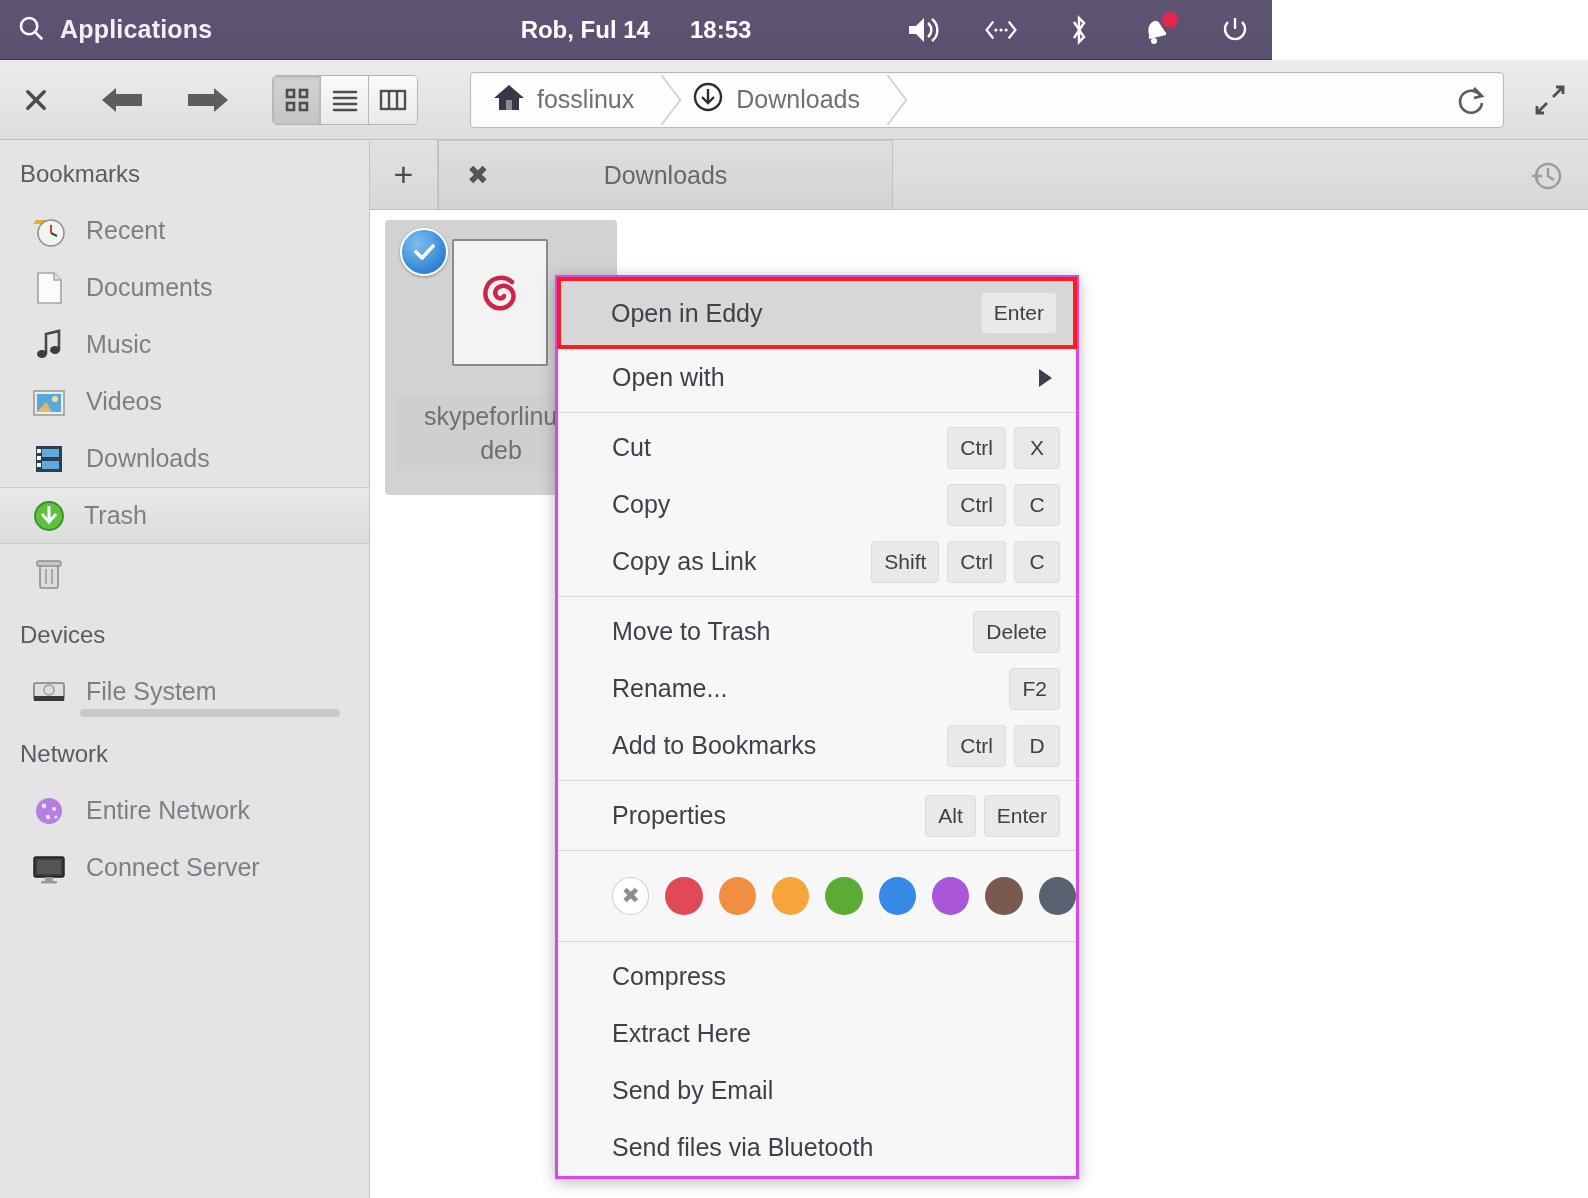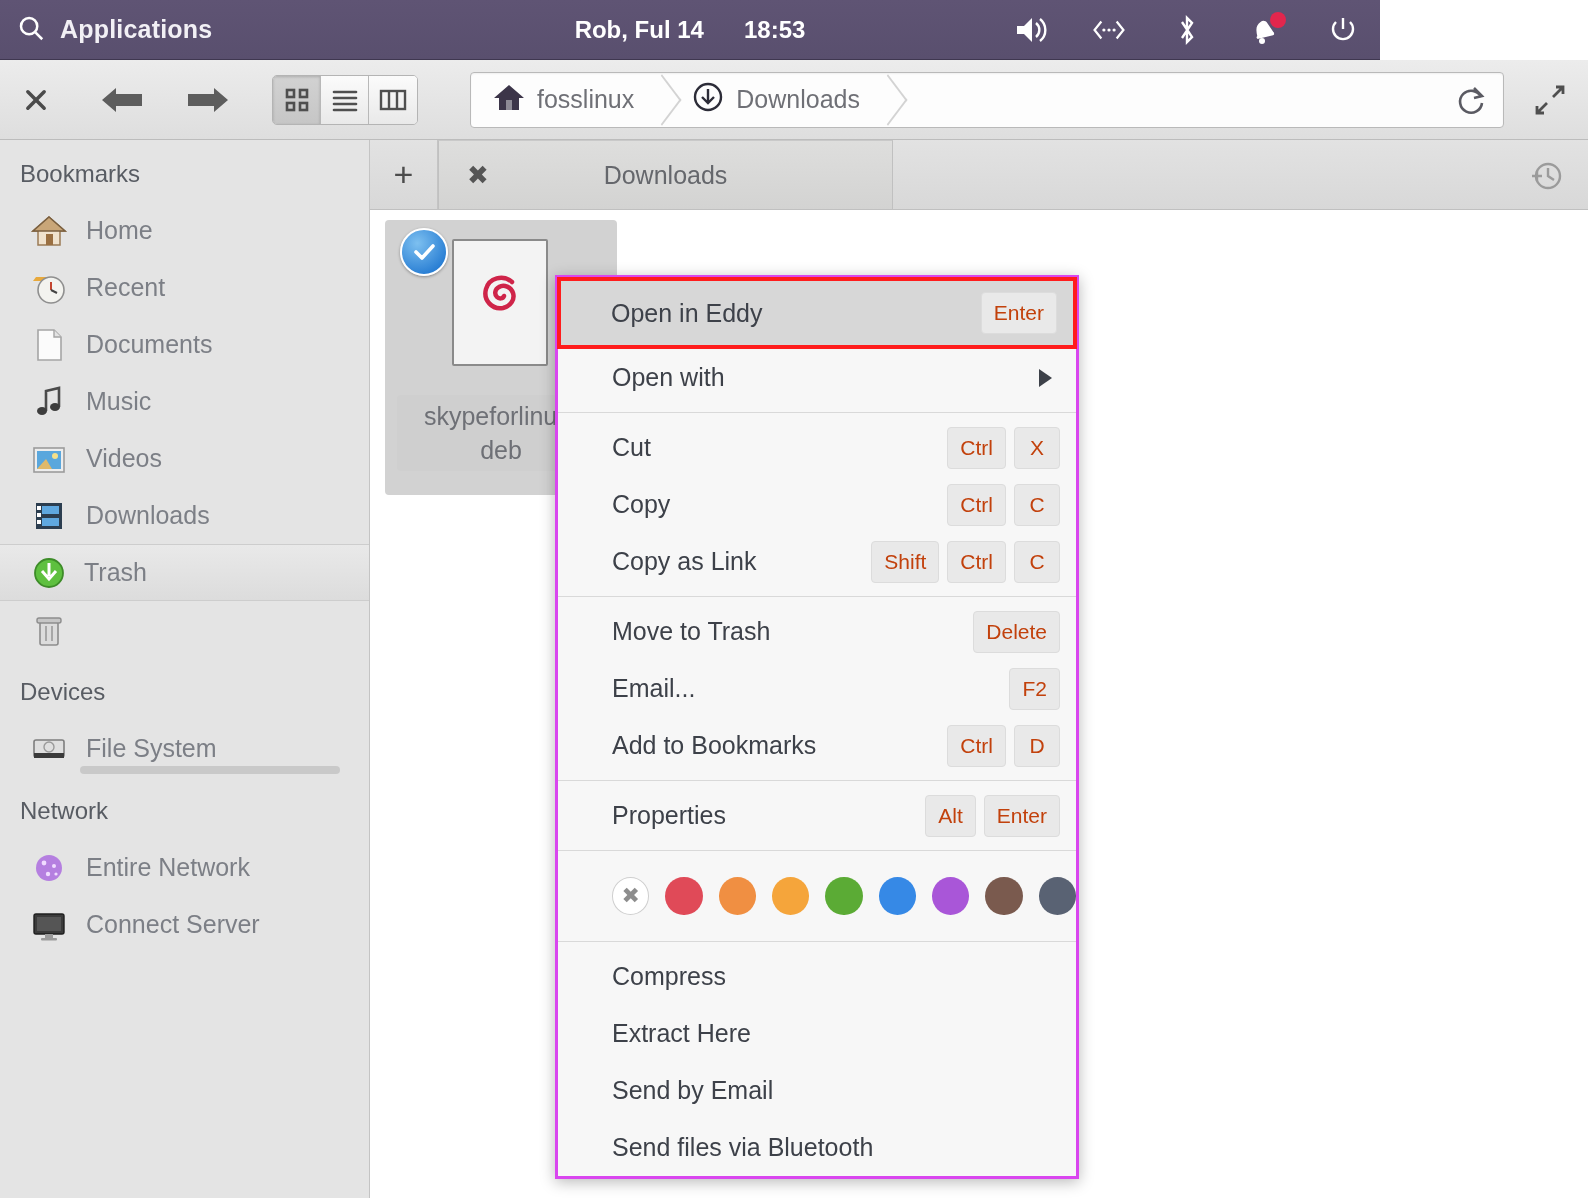--- a/index.html
+++ b/index.html
@@ -6,21 +6,21 @@
   html, body {
     width: 1588px; height: 1198px;
     font-family: "Liberation Sans", sans-serif;
     background: #ffffff;
     overflow: hidden;
   }
   #root { position: relative; width: 1588px; height: 1198px; }
 
   
   .panel {
-    position: absolute; left: 0; top: 0; width: 1380px; height: 60px;
+    position: absolute; left: 0; top: 0; width: 1272px; height: 60px;
     background: linear-gradient(180deg, #5f5474 0%, #594f6e 100%);
     display: flex; align-items: center;
     border-bottom: 1px solid #3f3750;
   }
   .panel-left { display: flex; align-items: center; padding-left: 16px; gap: 14px; }
   .panel-apps-label {
     color: #f2f0f5; font-size: 25px; font-weight: bold; letter-spacing: .2px;
   }
   .panel-center {
     position: absolute; left: 0; right: 0; top: 0; height: 60px;
@@ -190,21 +190,21 @@
     padding: 0 16px 0 54px; color: #3d4149; font-size: 25px;
   }
   .mi.highlight {
     background: #d7d7d7; border: 4px solid #ff1c1c; height: 72px;
     margin: -1px -1px 0 -1px; padding-left: 50px;
   }
   .mi-label { flex: 1; white-space: nowrap; }
   .keys { display: flex; gap: 8px; align-items: center; }
   .key {
     background: #e9e9e9; border: 1px solid #dcdcdc; border-radius: 4px;
-    color: #c2410c; font-size: 21px; padding: 8px 12px; min-width: 46px;
+    color: #404040; font-size: 21px; padding: 8px 12px; min-width: 46px;
     text-align: center;
   }
   .submenu-arrow {
     width: 0; height: 0; border-left: 13px solid #3d4149;
     border-top: 9px solid transparent; border-bottom: 9px solid transparent;
     margin-right: 8px;
   }
   .sep { height: 1px; background: #d9d9d9; margin: 6px 0; }
   .colors { display: flex; align-items: center; gap: 16px; padding: 20px 0 20px 54px; }
   .swatch { width: 38px; height: 38px; border-radius: 50%; }
@@ -352,30 +352,20 @@
         <path d="M20 14 L30 4 M23 4 L30 4 L30 11"></path>
         <path d="M14 20 L4 30 M11 30 L4 30 L4 23"></path>
       </svg>
     </div>
   </div>
 
   <div class="sidebar">
 
     <div class="side-head">Bookmarks</div>
 
-    <div class="side-item">
-      <span class="side-ico">
-        <svg width="38" height="38" viewBox="0 0 38 38">
-          <path d="M19 5 L35 19 L30 19 L30 33 L8 33 L8 19 L3 19 Z" fill="#f0e2cd" stroke="#9a7b55" stroke-width="1.5"></path>
-          <path d="M19 5 L35 19 L3 19 Z" fill="#c9a678" stroke="#7a5f3f" stroke-width="1.5"></path>
-          <rect x="16" y="22" width="7" height="11" fill="#9a6f41"></rect>
-        </svg>
-      </span>
-      <span class="side-label">Home</span>
-    </div>
 
     <div class="side-item">
       <span class="side-ico">
         <svg width="38" height="38" viewBox="0 0 38 38">
           <path d="M3 12 L14 12 L17 8 L6 8 Z" fill="#e8a93c"></path>
           <circle cx="21" cy="21" r="13" fill="#f3f3ef" stroke="#8f8f8f" stroke-width="1.6"></circle>
           <line x1="21" y1="21" x2="21" y2="13" stroke="#c4452f" stroke-width="2"></line>
           <line x1="21" y1="21" x2="27" y2="24" stroke="#444" stroke-width="2"></line>
         </svg>
       </span>
@@ -576,21 +566,21 @@
     <div class="sep"></div>
 
     <div class="mi">
       <span class="mi-label">Move to Trash</span>
       <span class="keys">
         <span class="key">Delete</span>
       </span>
     </div>
 
     <div class="mi">
-      <span class="mi-label">Email...</span>
+      <span class="mi-label">Rename...</span>
       <span class="keys">
         <span class="key">F2</span>
       </span>
     </div>
 
     <div class="mi">
       <span class="mi-label">Add to Bookmarks</span>
       <span class="keys">
         <span class="key">Ctrl</span>
         <span class="key">D</span>

